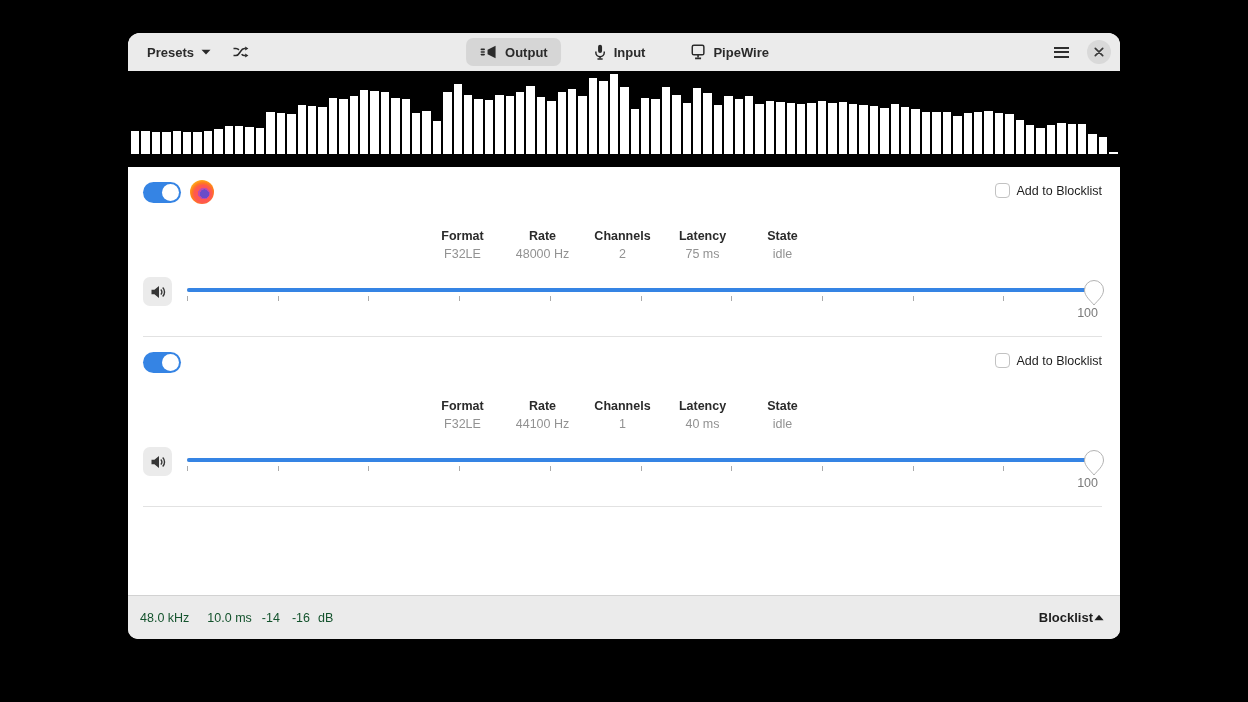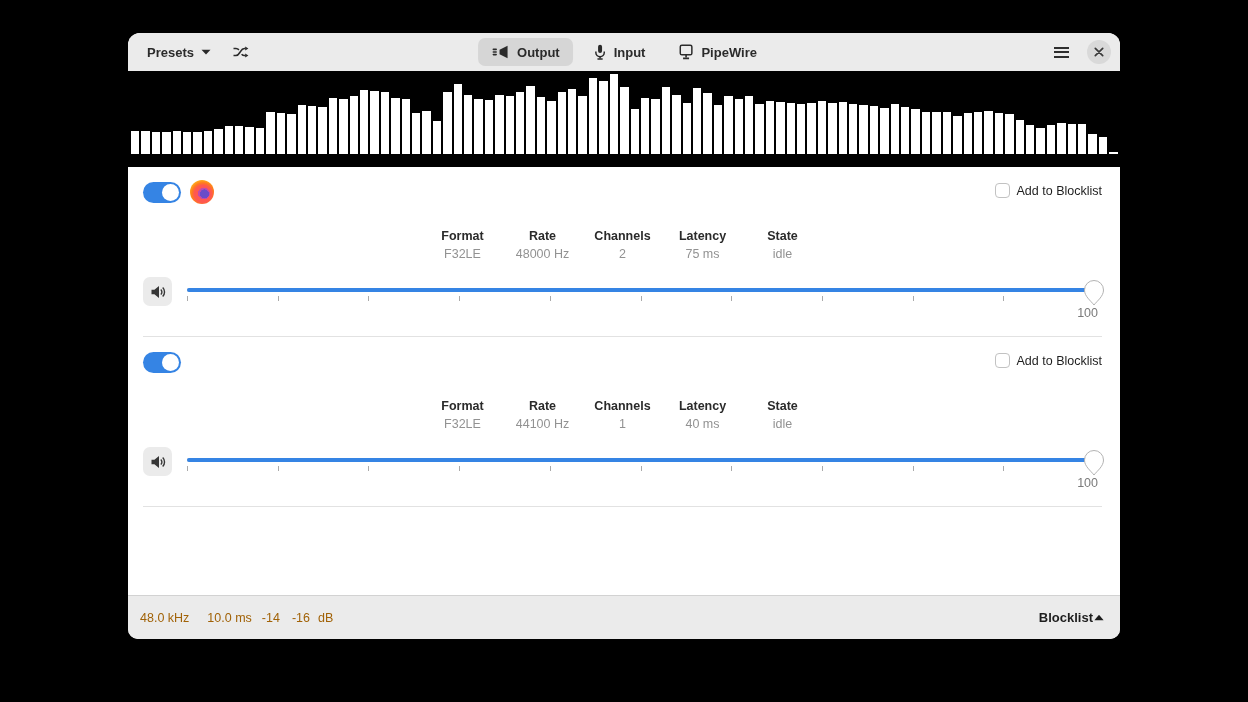--- a/index.html
+++ b/index.html
@@ -12,21 +12,21 @@
 
   
   .headerbar { flex:0 0 38px; background:#ebebeb; display:flex; align-items:center;
     padding:0 9px; position:relative; }
   .hb-left { display:flex; align-items:center; gap:4px; }
   .btn { border:none; background:transparent; border-radius:7px; cursor:pointer;
     display:flex; align-items:center; justify-content:center; }
   .presets-btn { gap:7px; padding:6px 10px; font-size:13px; font-weight:700; color:#2b2b2b; }
   .icon-btn { width:32px; height:28px; }
   .hb-center { position:absolute; left:50%; top:50%; transform:translate(-50%,-50%);
-    display:flex; gap:8px; }
+    display:flex; gap:20px; }
   .tab { gap:8px; padding:6px 13px; font-size:13px; font-weight:700; color:#2b2b2b; }
   .tab.selected { background:#d6d6d6; }
   .hb-right { margin-left:auto; display:flex; align-items:center; gap:10px; }
   .hamburger { width:15px; height:11px; border-top:2px solid #2e2e2e;
     border-bottom:2px solid #2e2e2e; position:relative; }
   .hamburger::after { content:""; position:absolute; left:0; right:0; top:2.5px;
     height:2px; background:#2e2e2e; }
   .close-btn { width:24px; height:24px; border-radius:50%; background:#d9d9d9; }
 
   
@@ -70,21 +70,21 @@
   .fill  { position:absolute; left:0; top:11px; height:4px; border-radius:2px; background:#3584e4; }
   .ticks i { position:absolute; top:19px; width:1px; height:5px; background:#aaa; }
   .handle { position:absolute; top:2px; margin-left:-11px; }
   .vol-label { position:absolute; right:-4px; top:29px; font-size:12.5px; color:#7a7a7a; }
 
   .player-sep { border:none; border-top:1px solid #e2e2e2; margin-top:13px; }
 
   
   .footer { flex:0 0 44px; background:#ebebeb; border-top:1px solid #d2d2d2;
     display:flex; align-items:center; position:relative; padding:0 12px; }
-  .stats { display:flex; align-items:center; font-size:12.5px; color:#a16207; }
+  .stats { display:flex; align-items:center; font-size:12.5px; color:#14532d; }
   .stats span:nth-child(1){ margin-right:18px; }
   .stats span:nth-child(2){ margin-right:10px; }
   .stats span:nth-child(3){ margin-right:12px; }
   .stats span:nth-child(4){ margin-right:8px; }
   .f-tabs { position:absolute; left:50%; top:0; bottom:0; transform:translateX(-50%);
     display:flex; gap:5px; }
   .f-tab { width:74px; flex-direction:column; gap:3px; font-size:11px; color:#2b2b2b;
     border-radius:0; }
   .f-tab.selected { background:#dcdcdc; }
   .blocklist-btn { margin-left:auto; gap:1px; font-size:13px; font-weight:700; color:#1e1e1e;

